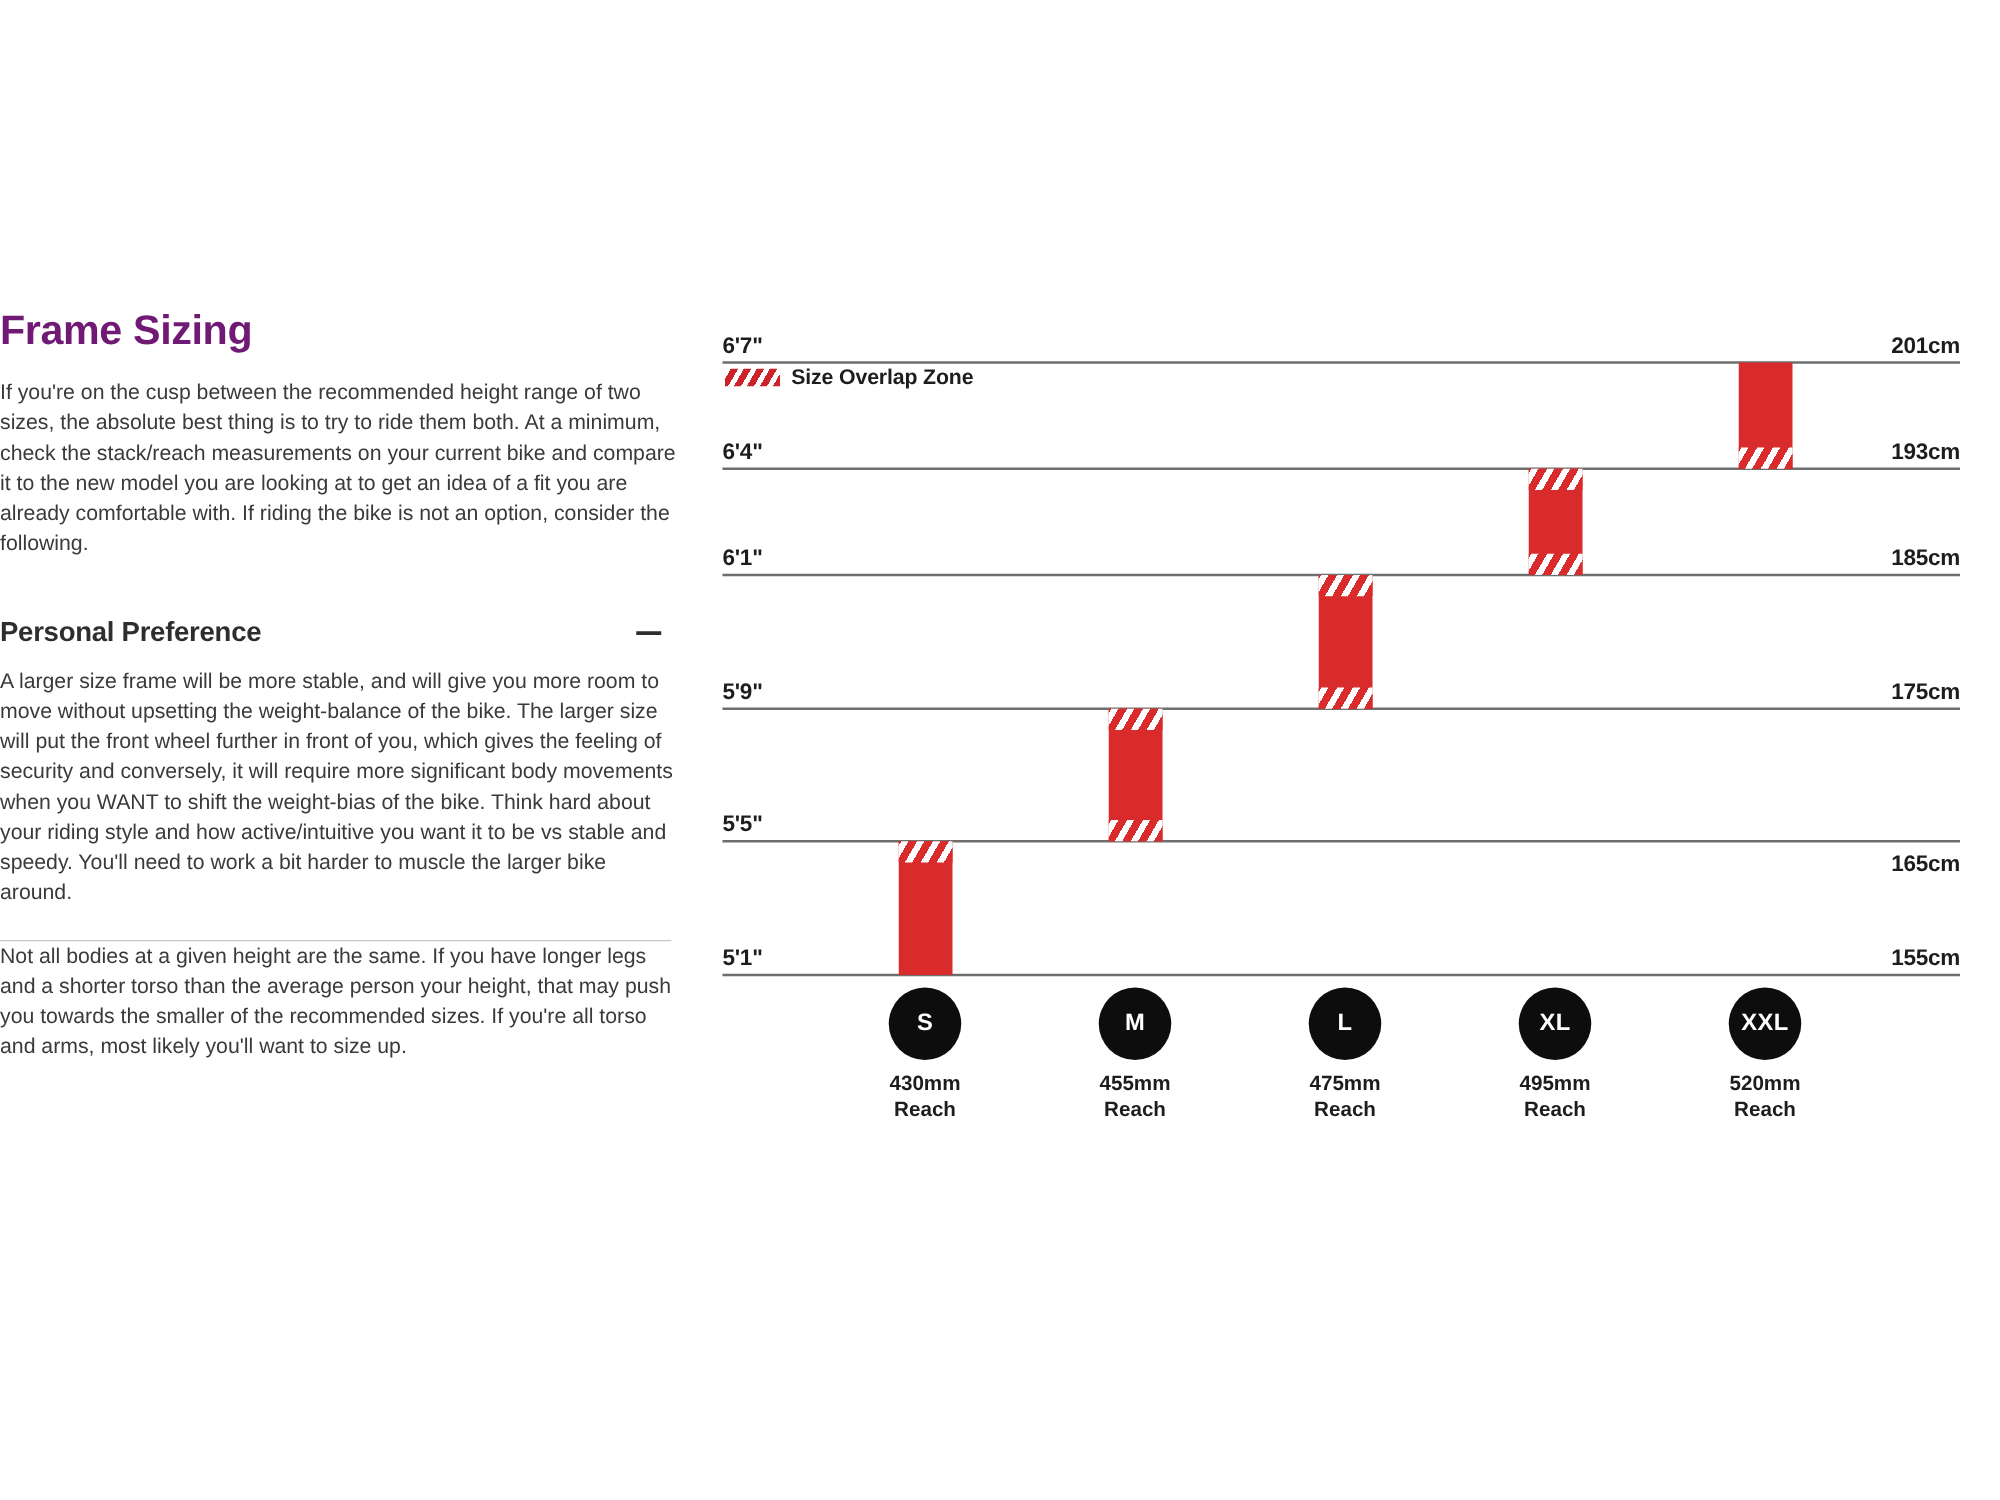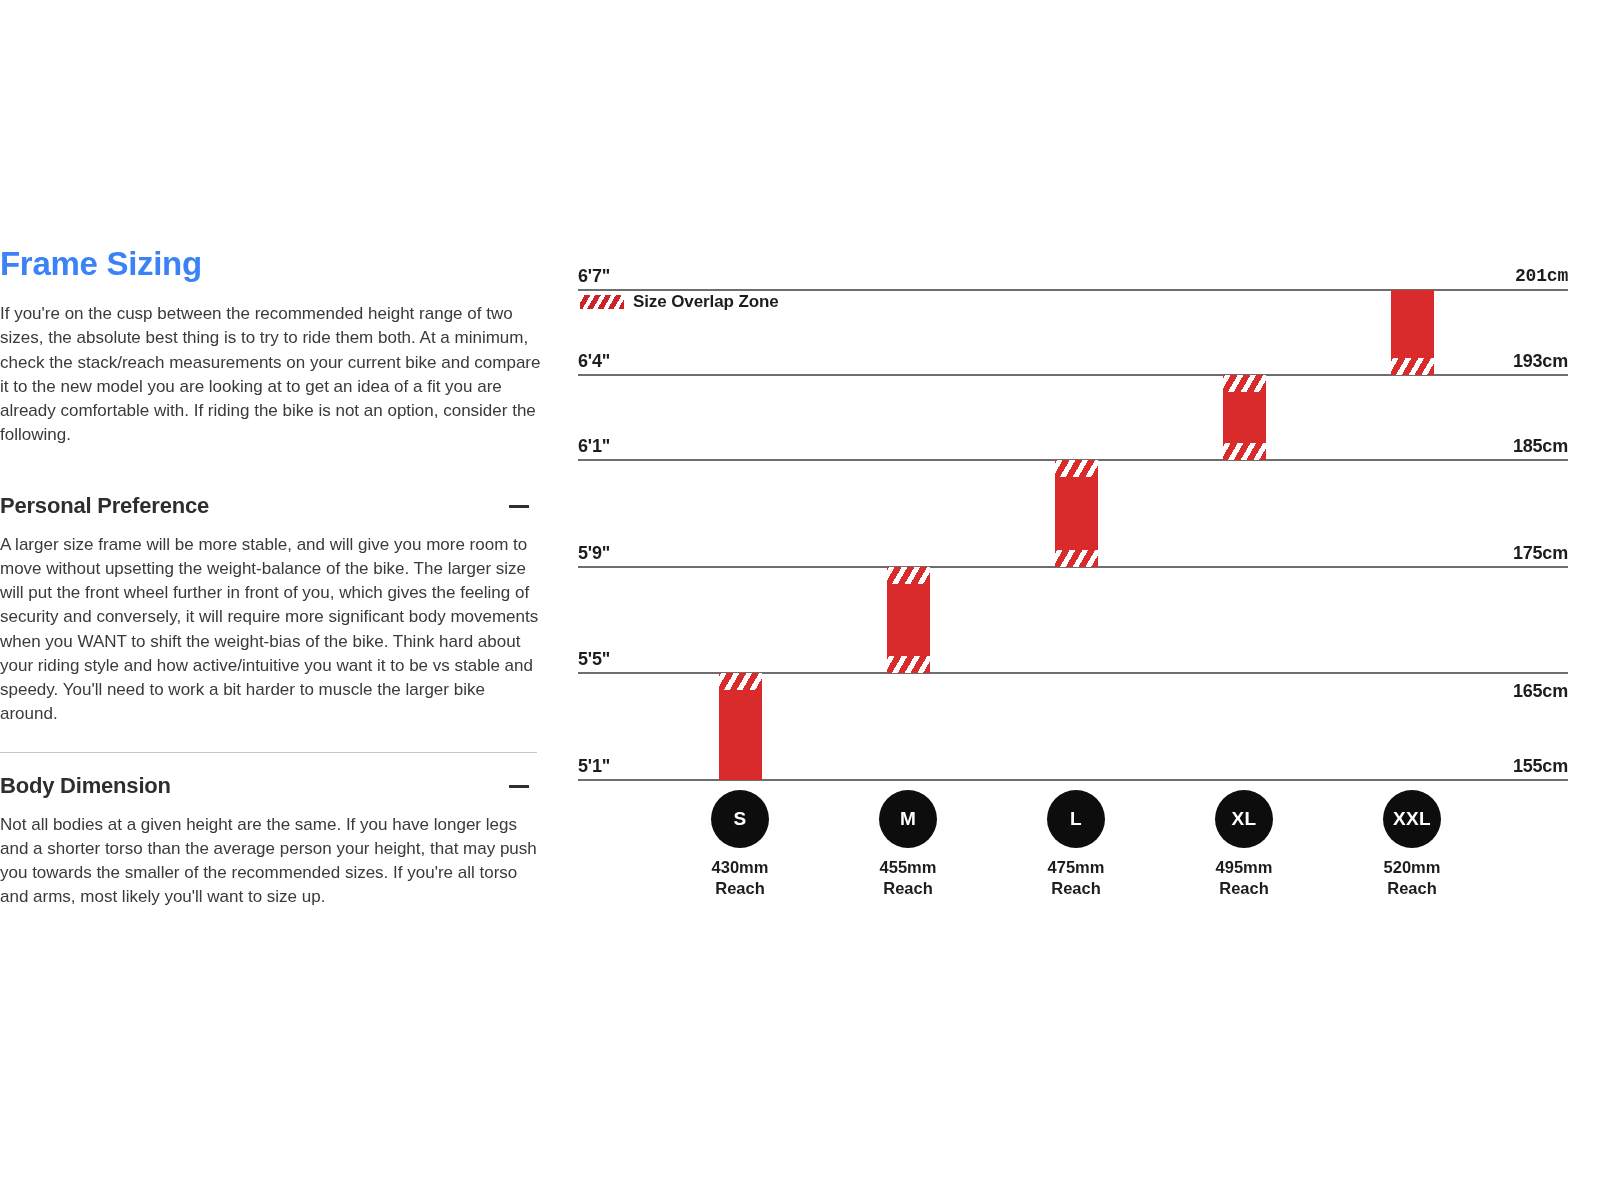--- a/index.html
+++ b/index.html
@@ -24,21 +24,21 @@
   .left-col {
     position: absolute;
     left: 0px;
     top: 246px;
     width: 545px;
   }
 
   .page-title {
     font-size: 33px;
     font-weight: bold;
-    color: #3b82f6;
+    color: #701a75;
     letter-spacing: -0.3px;
     margin-bottom: 20px;
     line-height: 1.1;
   }
 
   .body-para {
     font-size: 17px;
     line-height: 1.42;
     color: #3a3a3a;
     margin-bottom: 20px;
@@ -226,36 +226,32 @@
       <div class="accordion-head">
         <span class="accordion-title">Personal Preference</span>
         <span class="minus-icon"></span>
       </div>
       <p class="body-para">A larger size frame will be more stable, and will give you more room to move without upsetting the weight-balance of the bike. The larger size will put the front wheel further in front of you, which gives the feeling of security and conversely, it will require more significant body movements when you WANT to shift the weight-bias of the bike. Think hard about your riding style and how active/intuitive you want it to be vs stable and speedy. You'll need to work a bit harder to muscle the larger bike around.</p>
     </div>
 
     <div class="accordion-divider"></div>
 
     <div class="accordion" style="margin-top:0">
-      <div class="accordion-head">
-        <span class="accordion-title">Body Dimension</span>
-        <span class="minus-icon"></span>
-      </div>
       <p class="body-para">Not all bodies at a given height are the same. If you have longer legs and a shorter torso than the average person your height, that may push you towards the smaller of the recommended sizes. If you're all torso and arms, most likely you'll want to size up.</p>
     </div>
 
   </div>
 
   <div class="chart">
 
     <div class="plot" id="plot">
 
     <div class="gridline" style="top: 24px;"></div>
         <div class="tick-left" style="top: 1px;">6'7"</div>
-        <div class="tick-right" style="top: 1px; font-family: Liberation Mono, monospace;">201cm</div>
+        <div class="tick-right" style="top: 1px;">201cm</div>
         <div class="gridline" style="top: 109.217px;"></div>
         <div class="tick-left" style="top: 86.2174px;">6'4"</div>
         <div class="tick-right" style="top: 86.2174px;">193cm</div>
         <div class="gridline" style="top: 194.435px;"></div>
         <div class="tick-left" style="top: 171.435px;">6'1"</div>
         <div class="tick-right" style="top: 171.435px;">185cm</div>
         <div class="gridline" style="top: 300.957px;"></div>
         <div class="tick-left" style="top: 277.957px;">5'9"</div>
         <div class="tick-right" style="top: 277.957px;">175cm</div>
         <div class="gridline" style="top: 407.478px;"></div>

